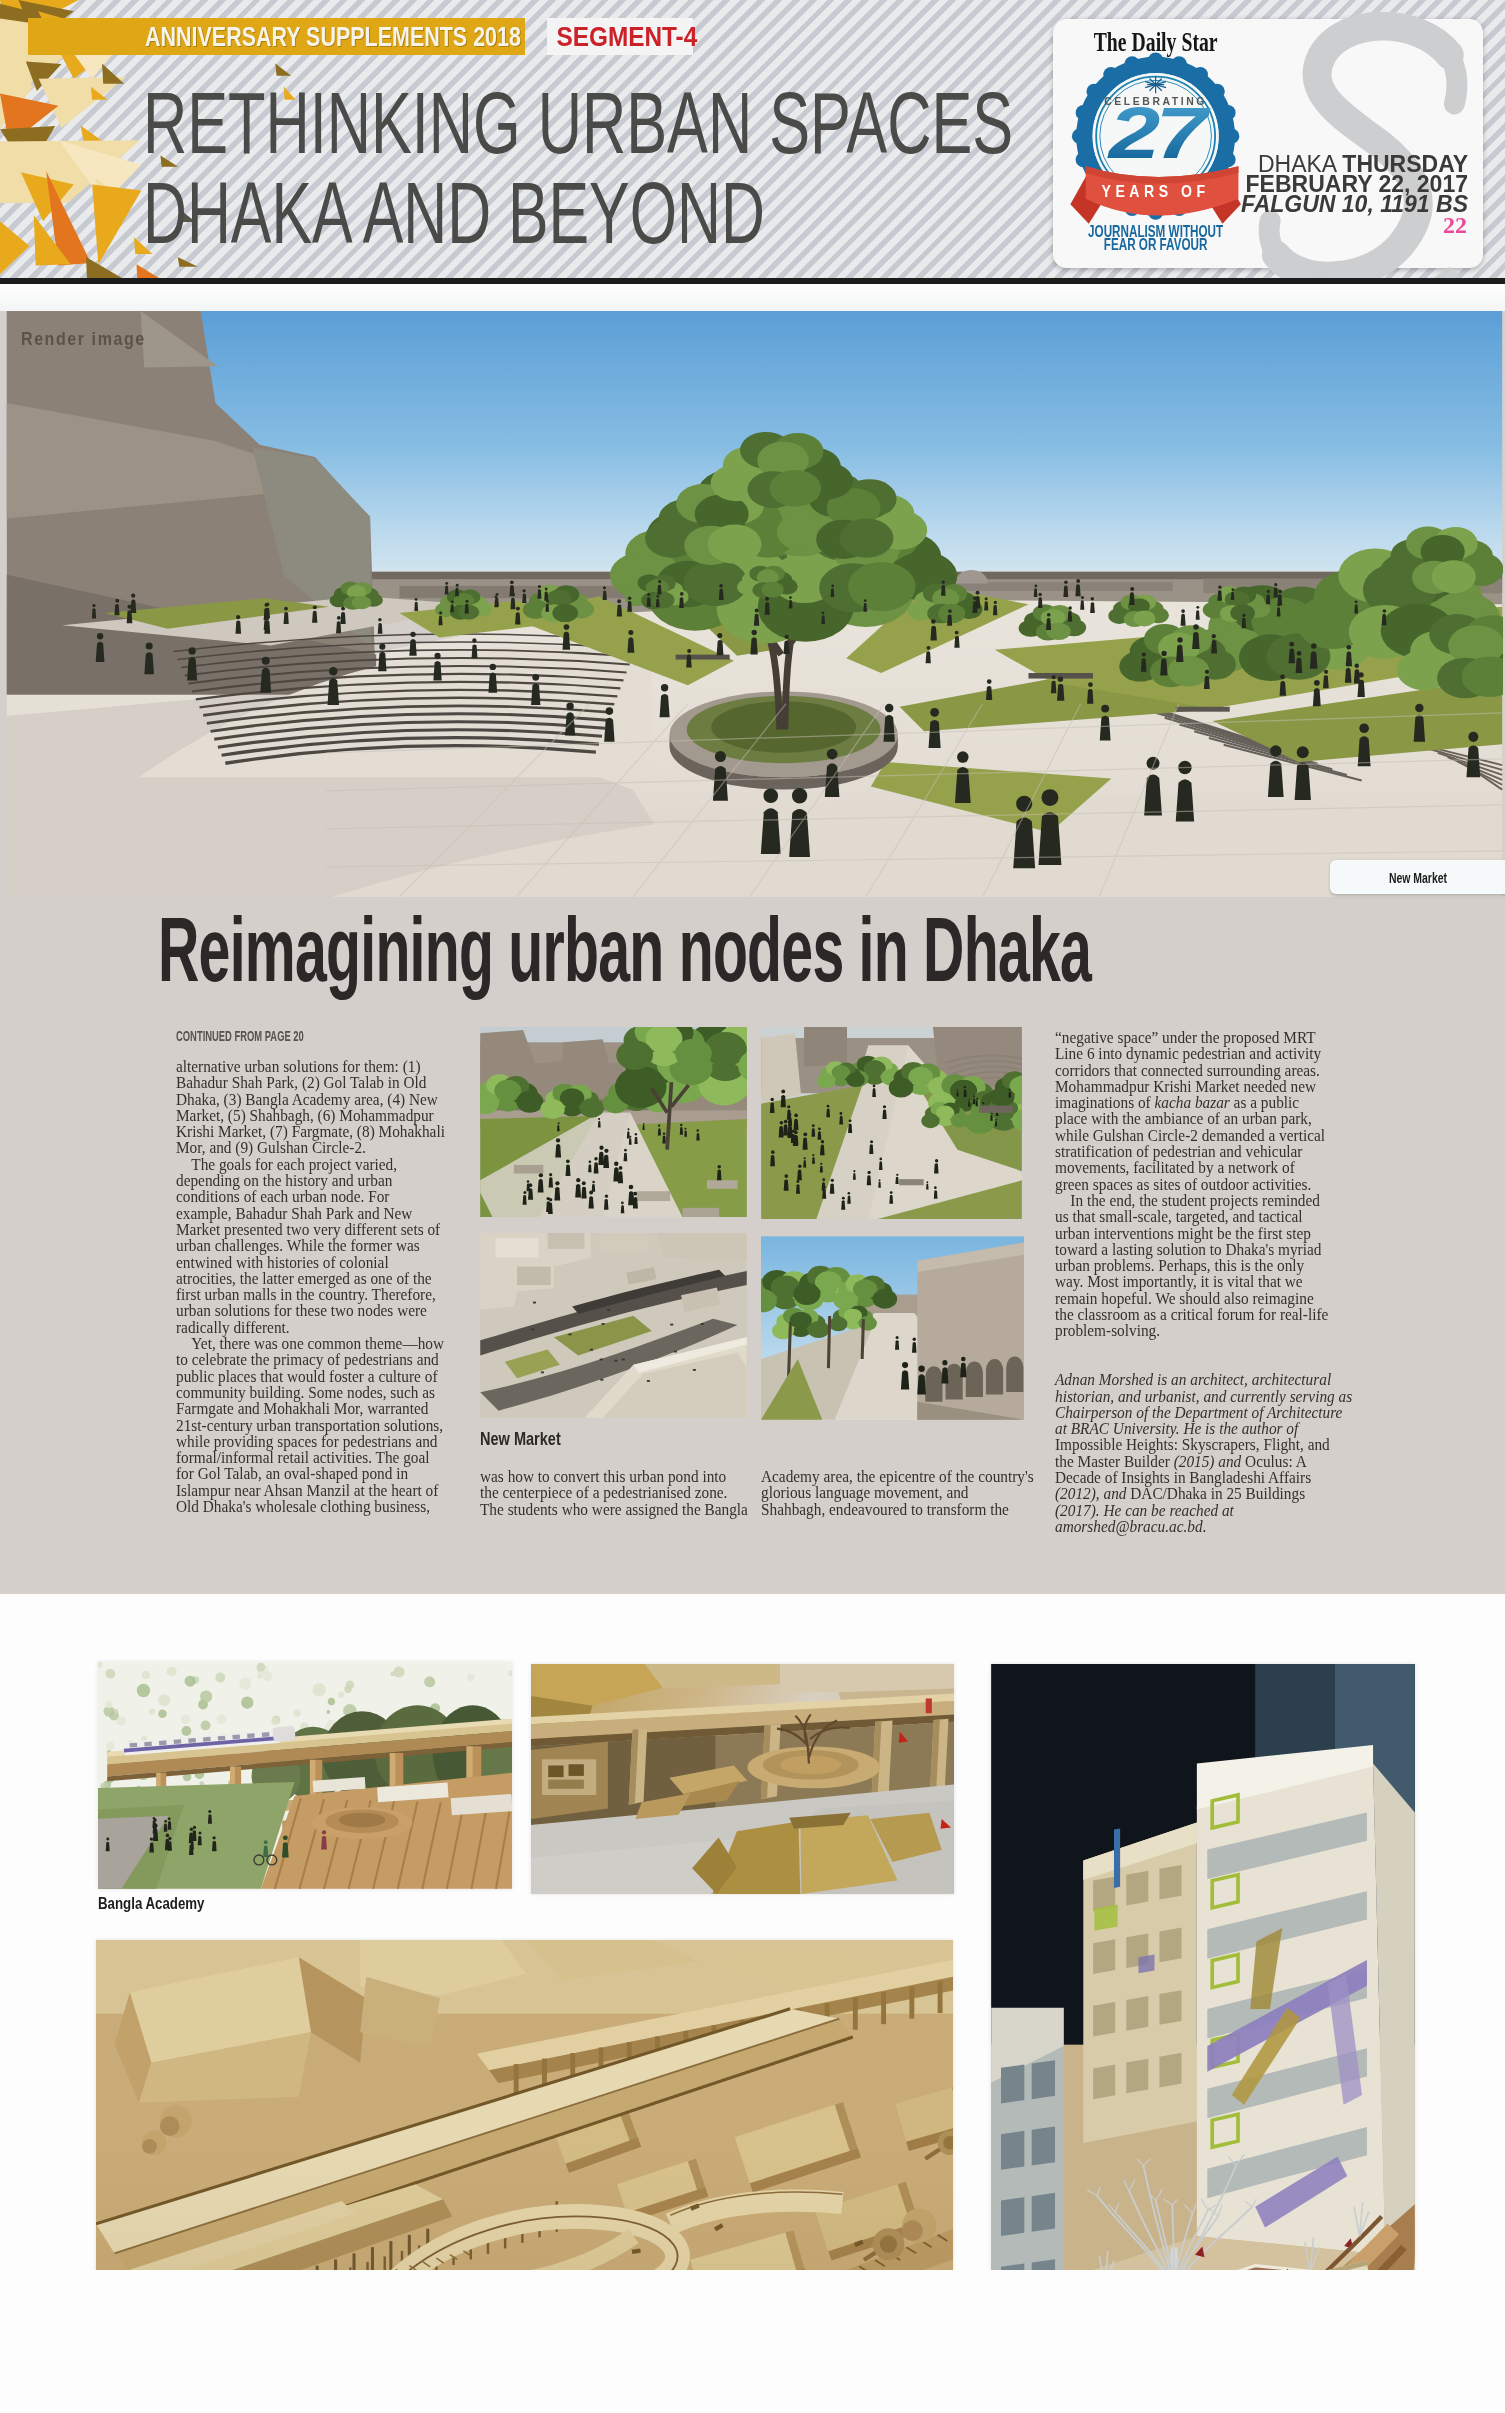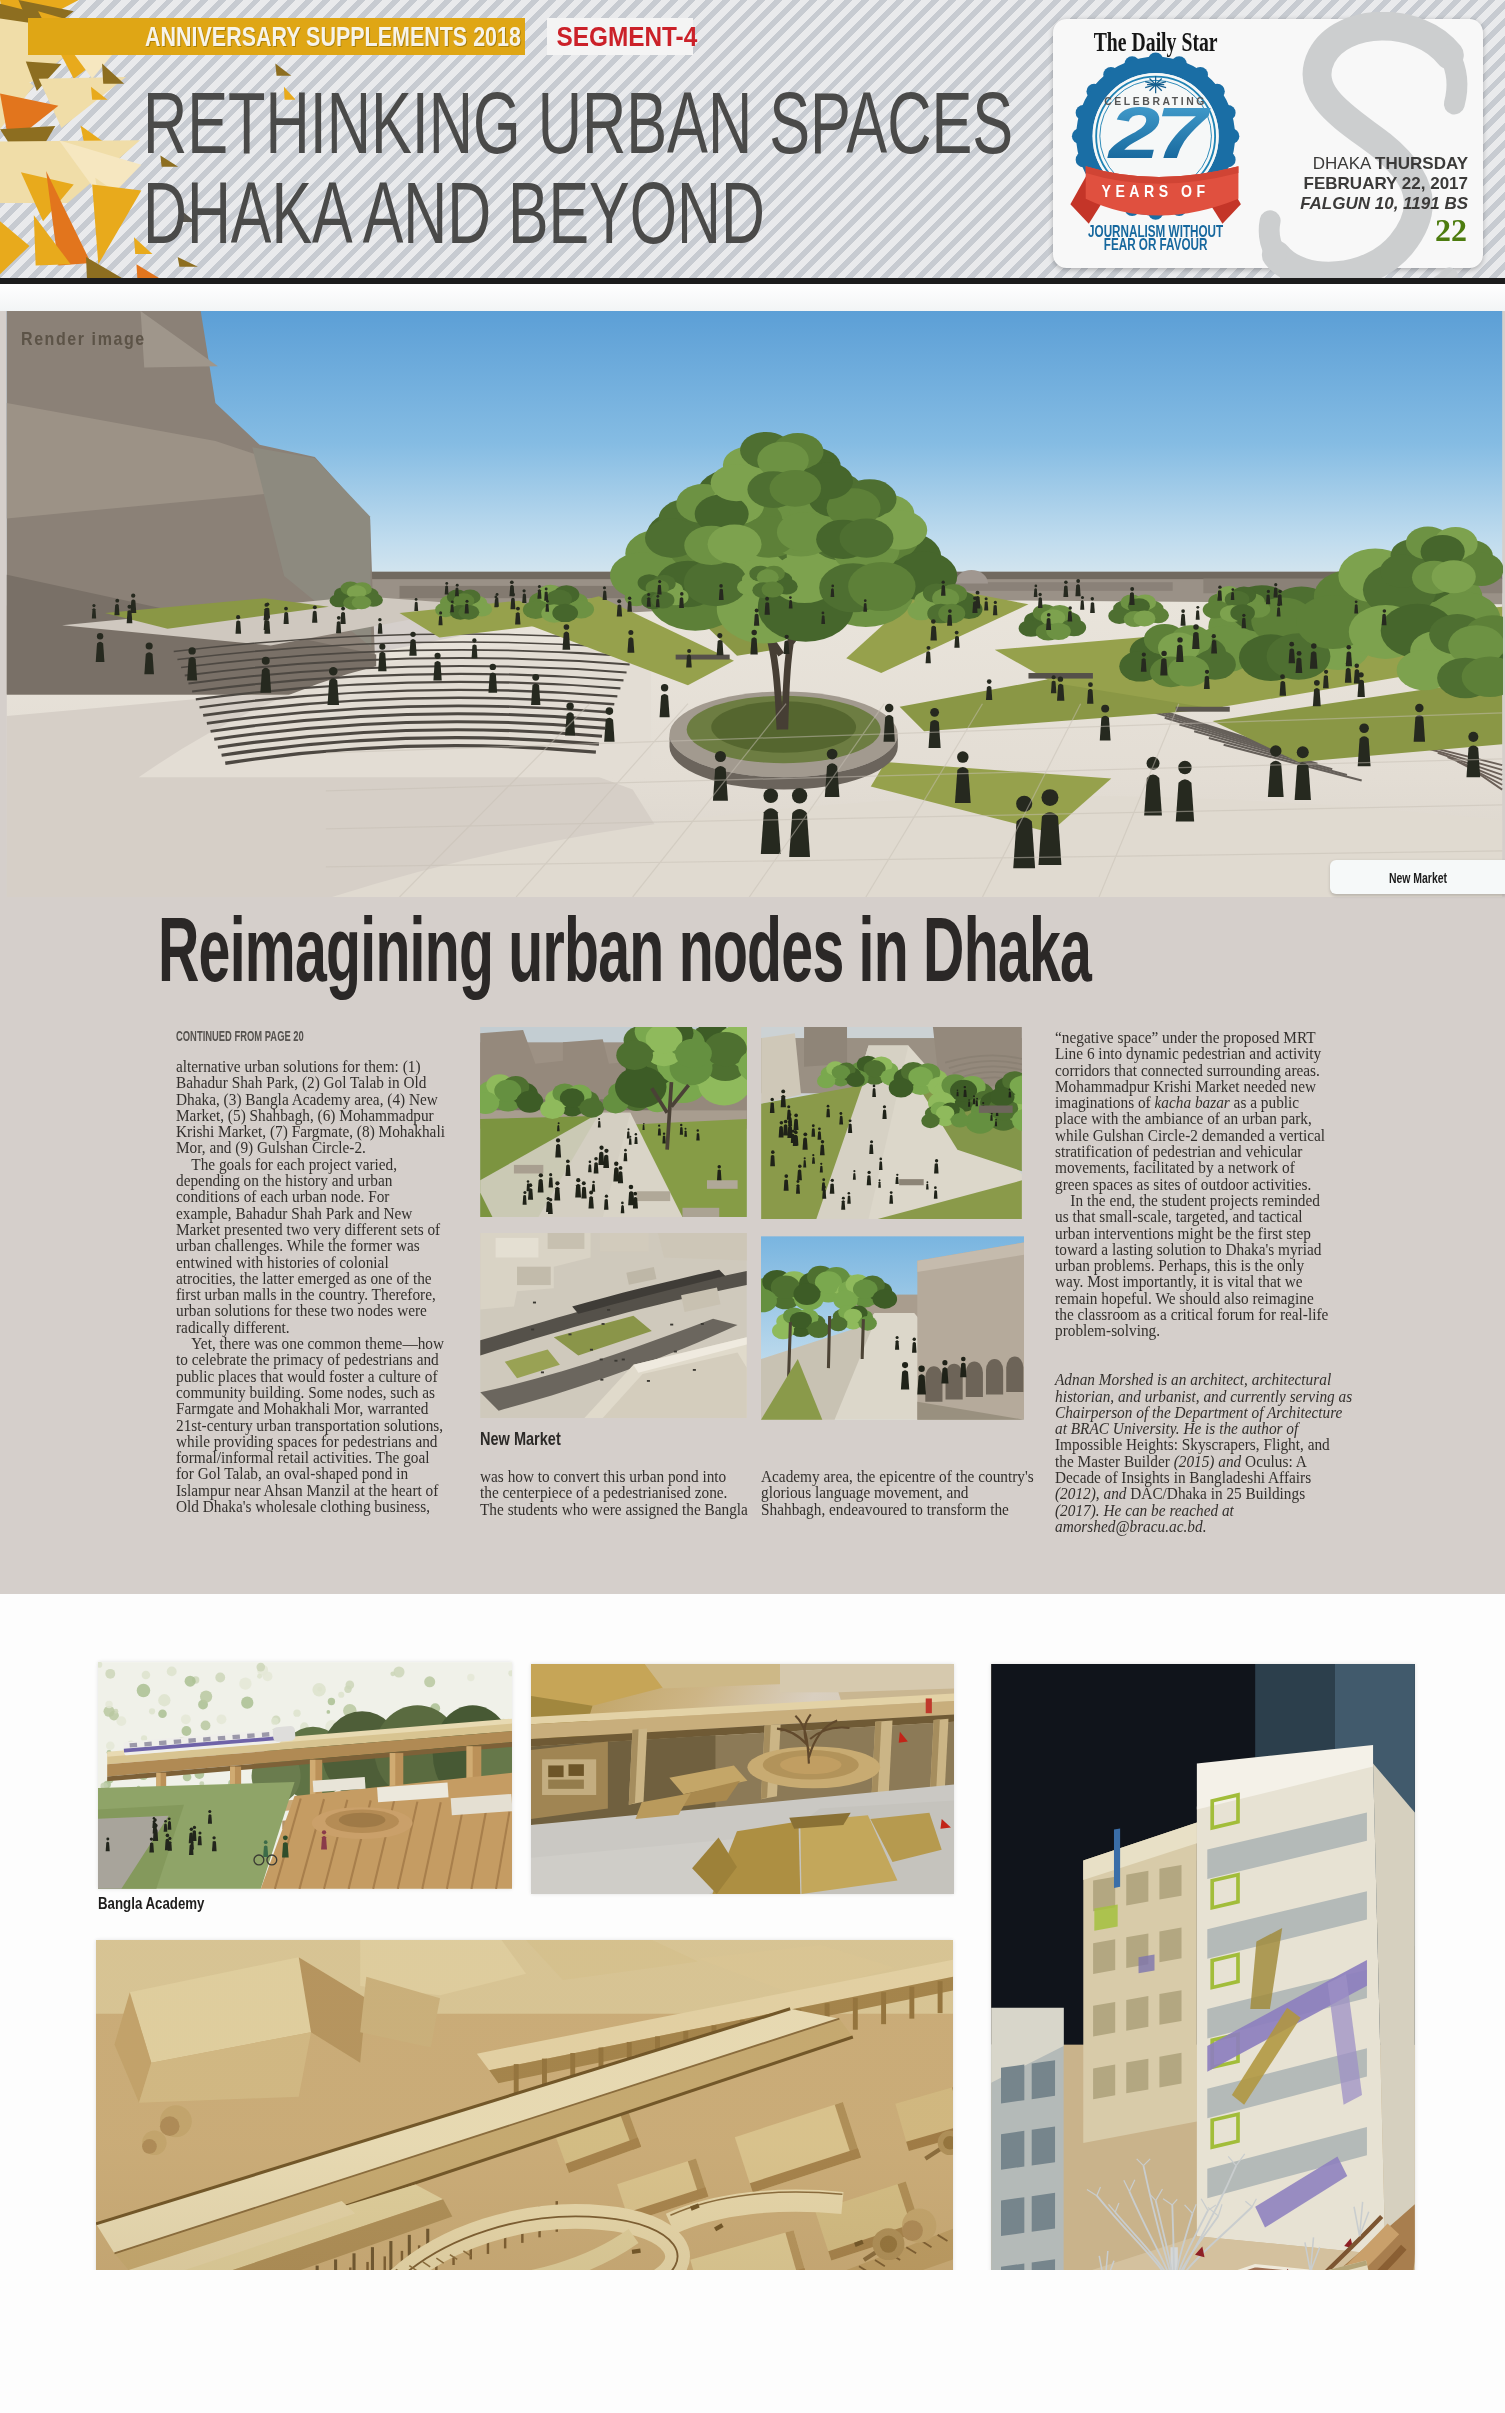--- a/index.html
+++ b/index.html
@@ -12,22 +12,22 @@
 #whiteband{left:0;top:284px;width:1506px;height:28px;background:linear-gradient(#ffffff,#f2f4f5);}
 #yellowbanner{left:28px;top:18.4px;width:497px;height:37px;background:#dfa615;}
 #bannertext{left:145px;top:18.4px;height:37px;color:#f7f3e8;font-weight:bold;font-size:28px;line-height:37px;white-space:nowrap;transform:scaleX(0.767);transform-origin:left center;letter-spacing:0px;text-shadow:1.2px 1.2px 0.6px rgba(120,90,0,.5);}
 #segbox{left:547px;top:18.4px;width:146px;height:37px;background:#f4f4f4;}
 #segtext{left:547px;top:18.4px;width:146px;height:37px;white-space:nowrap;color:#cb2129;font-weight:bold;font-size:28px;line-height:37px;text-align:center;transform:scaleX(0.87);transform-origin:center;}
 .hline{color:#4a4a49;font-size:87px;line-height:1;transform-origin:left top;white-space:nowrap;letter-spacing:0;}
 #hl1{left:143px;top:79px;transform:scale(0.704,1.0);}
 #hl2{left:143px;top:169px;transform:scale(0.699,1.0);}
 
 #logobox{left:1053px;top:19px;width:430px;height:249px;background:#f8f8f8;border-radius:13.5px;box-shadow:0 1.8px 4.9px rgba(0,0,0,.25);}
-#datetext{left:1173px;top:154px;width:295px;color:#3b3a39;font-size:17px;line-height:20px;text-align:right;white-space:nowrap;}
-#pagenum{left:1406px;top:212px;width:61px;color:#4d7c0f;font-family:"Liberation Serif",serif;font-weight:bold;font-size:32px;text-align:right;}
+#datetext{left:1173px;top:154px;width:295px;color:#3b3a39;font-size:23px;line-height:20px;text-align:right;white-space:nowrap;}
+#pagenum{left:1406px;top:212px;width:61px;color:#ec4899;font-family:"Liberation Serif",serif;font-weight:bold;font-size:24px;text-align:right;}
 
 #artbg{left:0px;top:311px;width:1506px;height:1283px;background:#d5cfcb;}
 #render{left:6.1px;top:311px;width:1497px;height:586px;}
 #renderlabel{left:21px;top:328px;color:#5c5347;font-weight:bold;font-size:18.4px;letter-spacing:1.8px;transform:scaleX(.871);transform-origin:left top;}
 #nmbox{left:1330px;top:860px;width:176px;height:34px;background:#f6f9f9;border-radius:6.1px 0 0 6.1px;box-shadow:0 1.2px 3.1px rgba(0,0,0,.18);}
 #nmtext{left:1330px;top:860px;width:176px;height:34px;color:#1c1c1c;font-weight:bold;font-size:15.4px;line-height:35px;text-align:center;transform:scaleX(.68);transform-origin:center;}
 #bigtitle{left:158px;top:904px;color:#2b2827;font-weight:bold;font-size:91px;line-height:1;transform:scale(0.629,1);transform-origin:left top;letter-spacing:-1.2px;white-space:nowrap;}
 #contfrom{left:176px;top:1028px;color:#55524e;font-weight:bold;font-size:14.7px;transform:scaleX(.64);transform-origin:left top;letter-spacing:0px;white-space:nowrap;}
 .bodycol{font-family:"Liberation Serif",serif;color:#33302d;font-size:17.5px;line-height:16.3px;white-space:nowrap;transform:scaleX(0.875);transform-origin:left top;}
 #col1{left:176px;top:1058px;}

